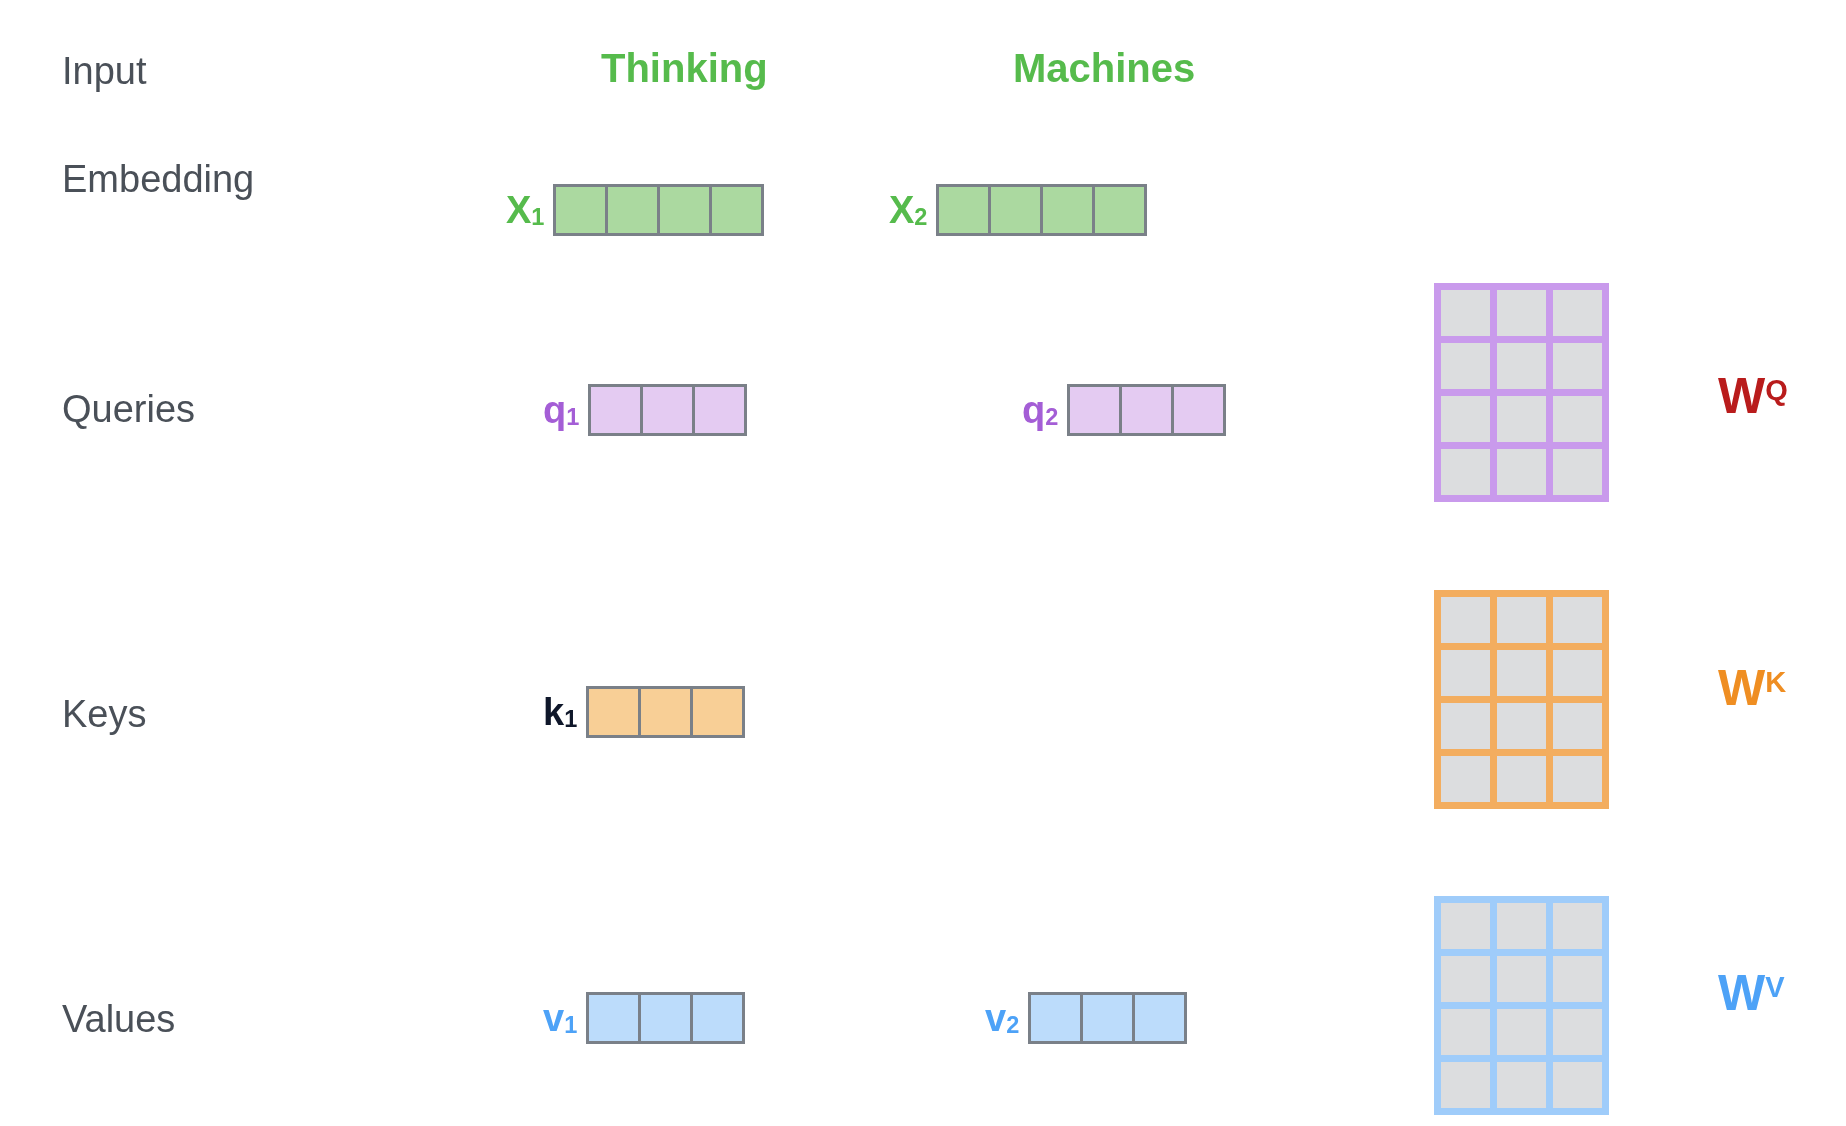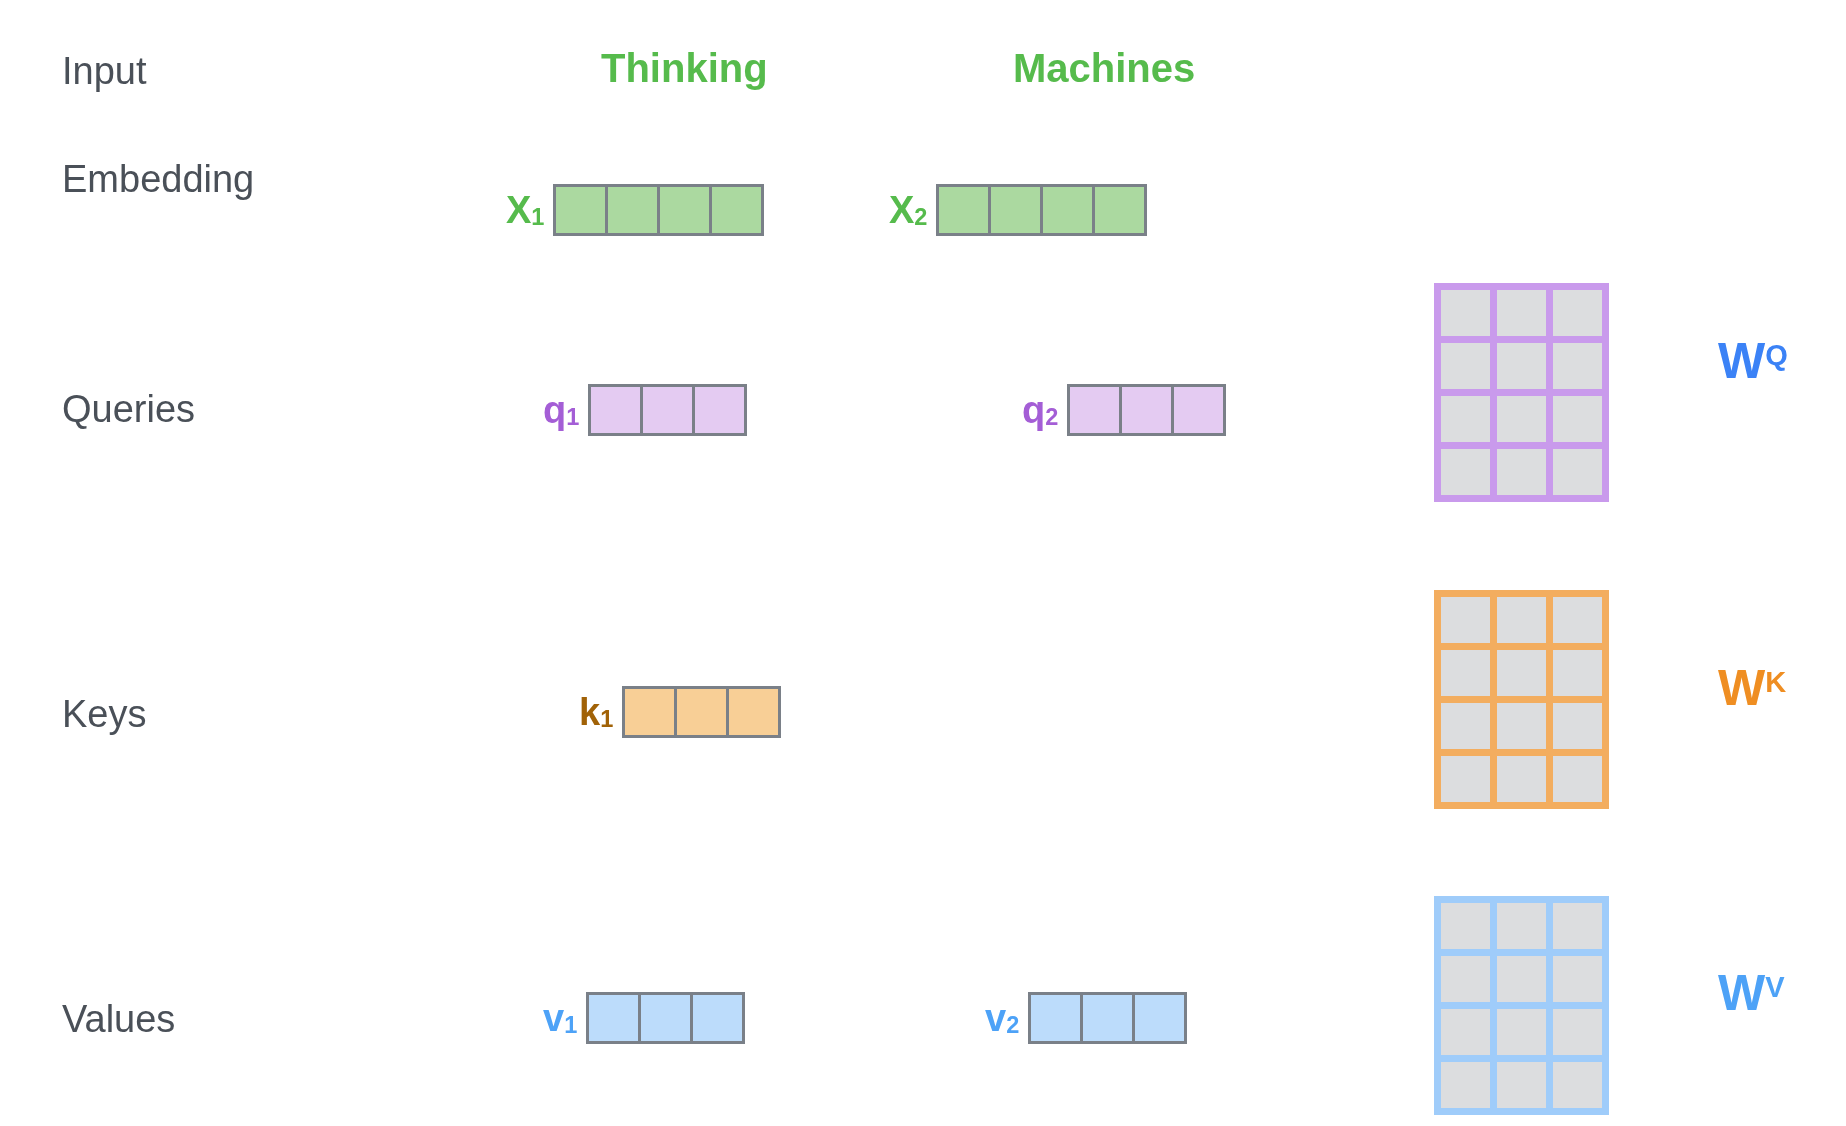--- a/index.html
+++ b/index.html
@@ -157,21 +157,21 @@
   <div class="vector-group" style="left:985px; top:382px;margin-left:37px;">
     <span class="vector-tag" style="color:#a45ed6;"><span>q</span><sub>2</sub></span>
     <span class="vector-cells">
       <span class="cell" style="background:#e4cbf2;"></span>
       <span class="cell" style="background:#e4cbf2;"></span>
       <span class="cell" style="background:#e4cbf2;"></span>
     </span>
   </div>
 
   <div class="vector-group" style="left:543px; top:684px;">
-    <span class="vector-tag" style="color:#a16207;margin-left:36px;"><span>k</span><sub>1</sub></span>
+    <span class="vector-tag" style="color:#0f172a;"><span>k</span><sub>1</sub></span>
     <span class="vector-cells">
       <span class="cell" style="background:#f8cf96;"></span>
       <span class="cell" style="background:#f8cf96;"></span>
       <span class="cell" style="background:#f8cf96;"></span>
     </span>
   </div>
 
 
   <div class="vector-group" style="left:543px; top:990px;">
     <span class="vector-tag" style="color:#4da2f7;"><span>v</span><sub>1</sub></span>
@@ -198,21 +198,21 @@
     <span class="mcell"></span>
     <span class="mcell"></span>
     <span class="mcell"></span>
     <span class="mcell"></span>
     <span class="mcell"></span>
     <span class="mcell"></span>
     <span class="mcell"></span>
     <span class="mcell"></span>
     <span class="mcell"></span>
   </div>
-  <div class="matrix-label" style="left:1718px; top:336px; color:#3b82f6;"><span>W</span><sup>Q</sup></div>
+  <div class="matrix-label" style="left:1718px; top:371px; color:#b91c1c;"><span>W</span><sup>Q</sup></div>
 
   <div class="matrix" style="left:1434px; top:590px; background:#f3ad5f;">
     <span class="mcell"></span>
     <span class="mcell"></span>
     <span class="mcell"></span>
     <span class="mcell"></span>
     <span class="mcell"></span>
     <span class="mcell"></span>
     <span class="mcell"></span>
     <span class="mcell"></span>

